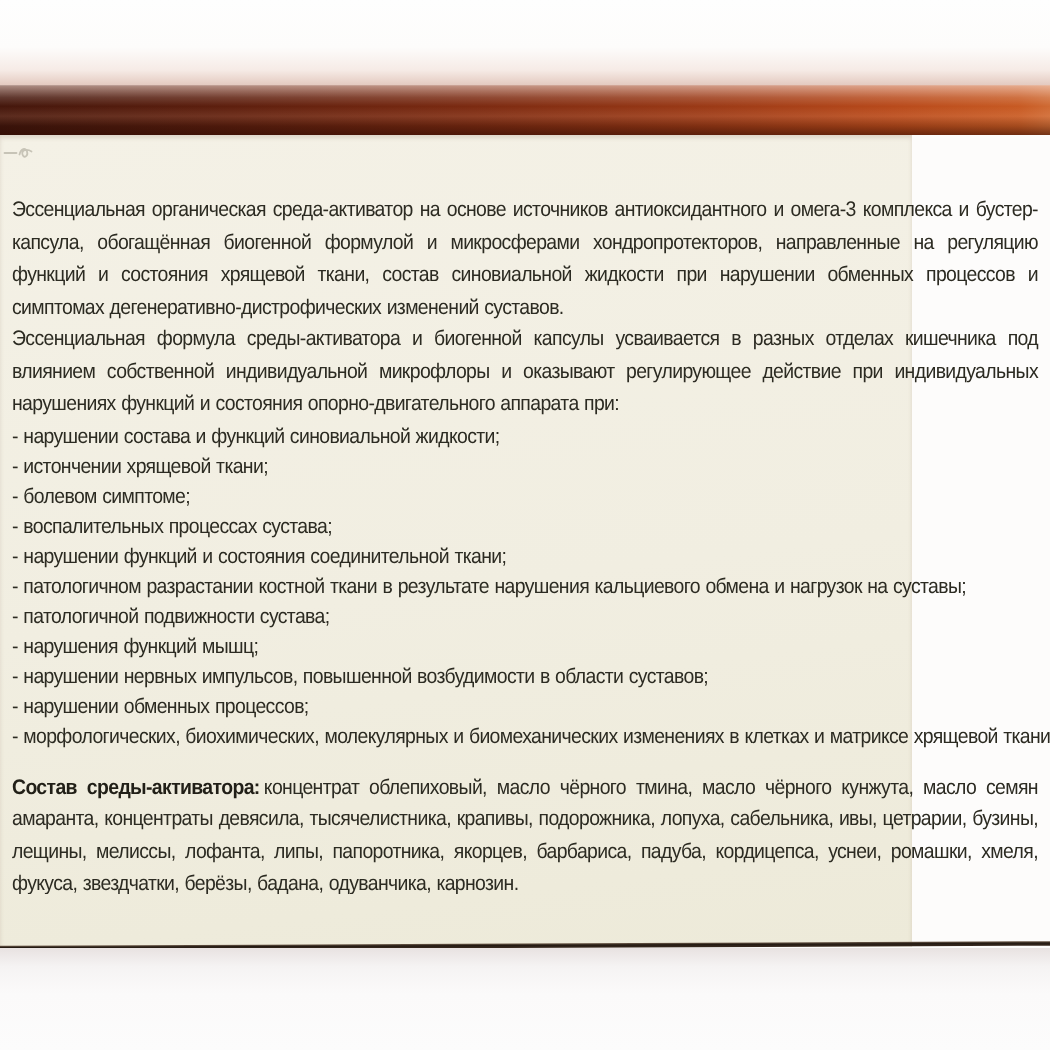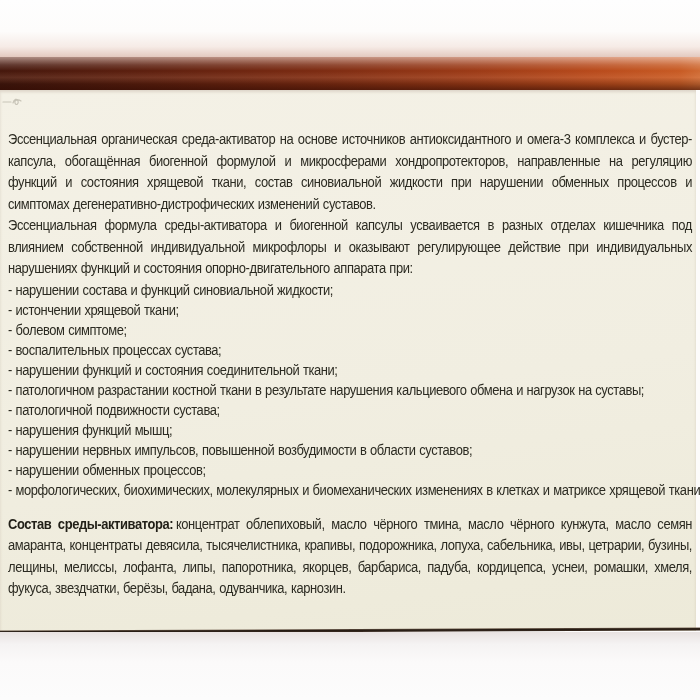--- a/index.html
+++ b/index.html
@@ -41,21 +41,21 @@
       rgba(255, 255, 255, 0.15) 24%,
       rgba(255, 255, 255, 0.00) 42%,
       rgba(255, 200, 170, 0.12) 62%,
       rgba(0, 0, 0, 0.18) 82%,
       rgba(40, 8, 2, 0.55) 100%);
   }
   
   .box-face {
     position: absolute;
     left: 0; top: 90px;
-    width: 696px; height: 541px;
+    width: 608px; height: 541px;
     background: linear-gradient(173deg, #f4f1e6 0%, #f1eee1 55%, #edead9 100%);
     box-shadow: inset 0 2px 3px rgba(120, 90, 70, 0.18);
   }
   .ink-mark {
     position: absolute;
     left: 2px; top: 5px;
     opacity: 0.8;
   }
   
   .text-block {

